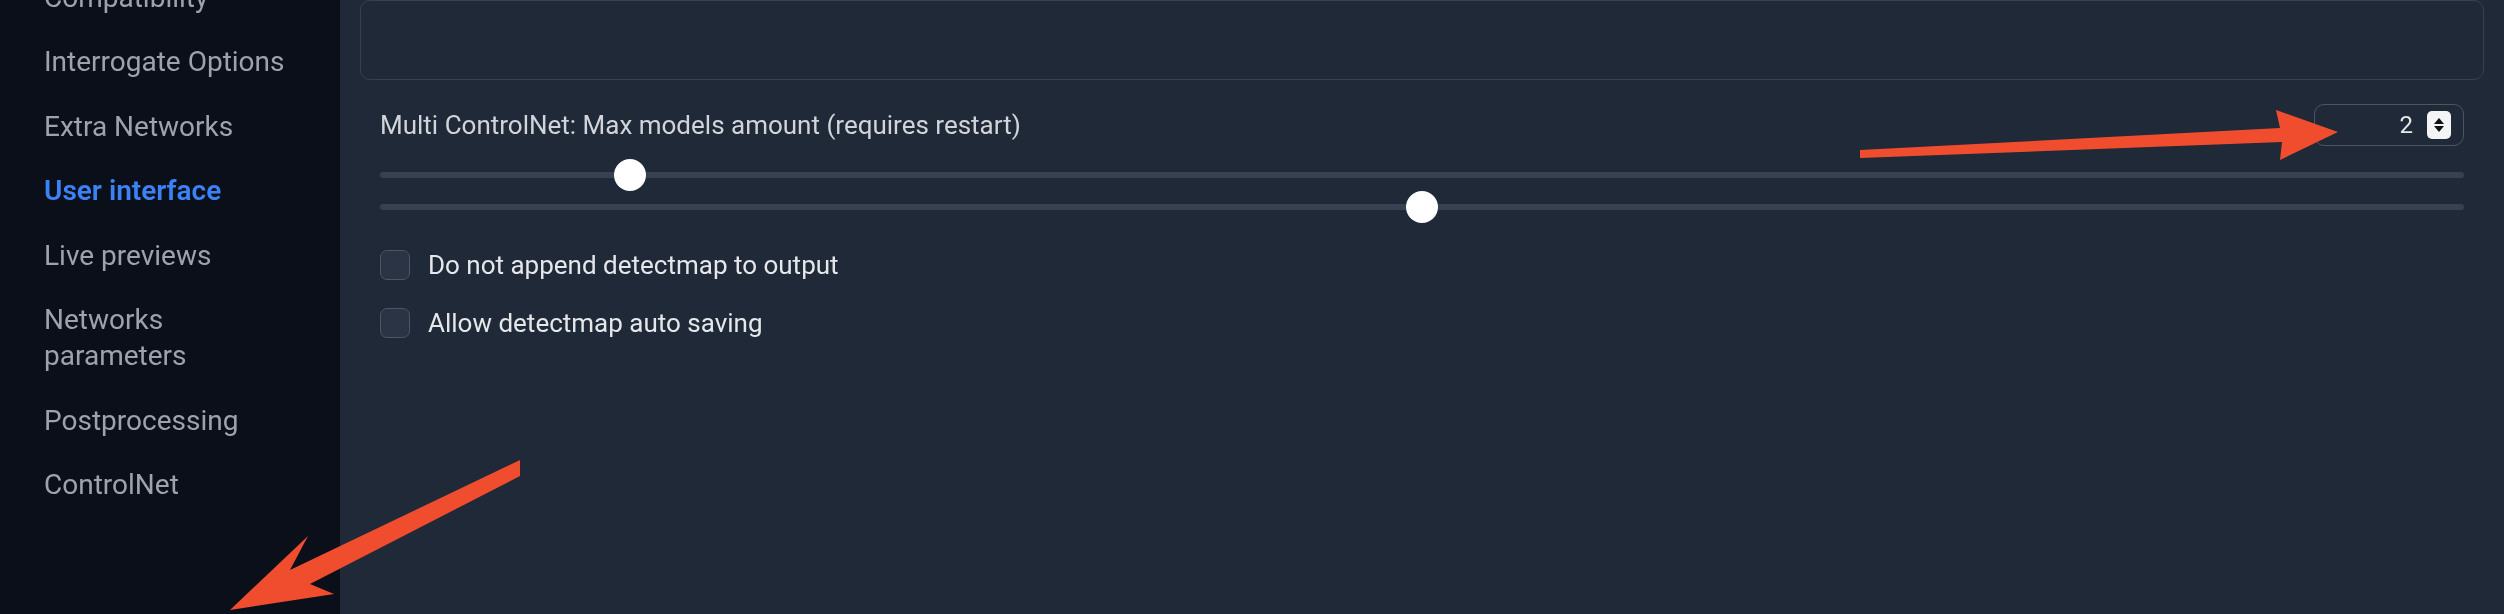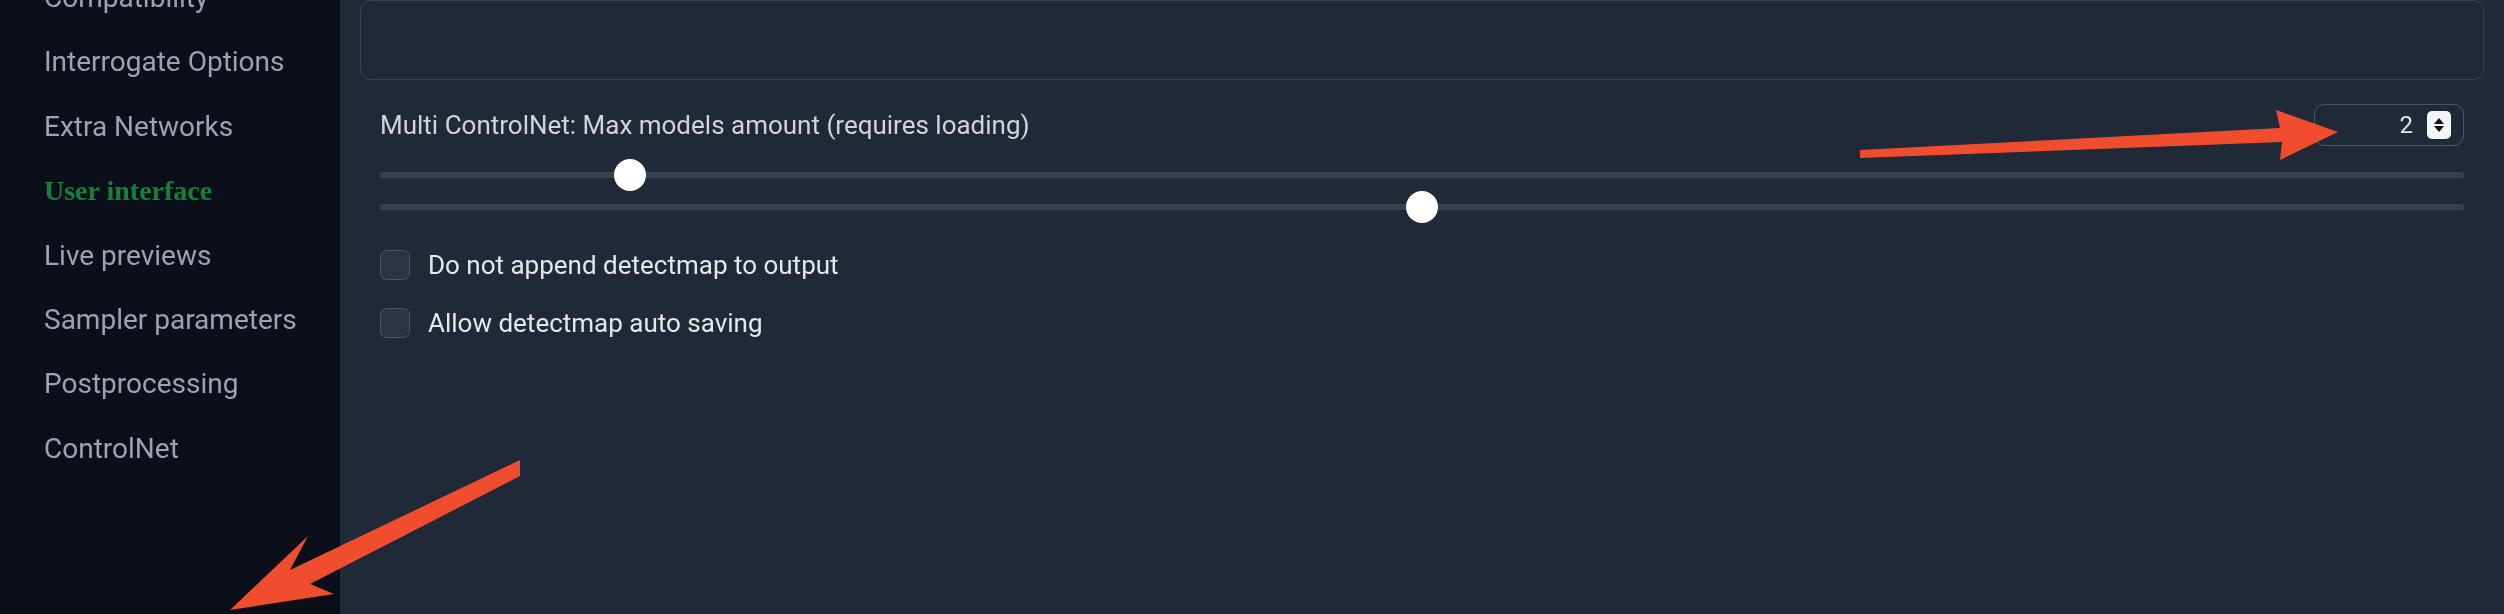--- a/index.html
+++ b/index.html
@@ -29,23 +29,22 @@
     line-height: 1.3;
     color: #9ca3af;
     padding: 14px 0;
     cursor: pointer;
     max-width: 260px;
   }
   .sidebar-item.cut-top {
     margin-top: -34px;
   }
   .sidebar-item.active {
-    color: #15803d;
+    color: #3b82f6;
     font-weight: 600;
-    font-family: Liberation Serif, serif;
   }
   .main {
     flex: 1;
     background: #1f2937;
     position: relative;
     padding: 0 20px;
   }
   .top-box {
     margin-top: 0;
     height: 80px;
@@ -138,30 +137,30 @@
 </head>
 <body>
 
 <div class="app">
   <nav class="sidebar">
     <div class="sidebar-item cut-top">Compatibility</div>
     <div class="sidebar-item">Interrogate Options</div>
     <div class="sidebar-item">Extra Networks</div>
     <div class="sidebar-item active">User interface</div>
     <div class="sidebar-item">Live previews</div>
-    <div class="sidebar-item">Sampler parameters</div>
+    <div class="sidebar-item">Networks parameters</div>
     <div class="sidebar-item">Postprocessing</div>
     <div class="sidebar-item">ControlNet</div>
   </nav>
 
   <main class="main">
     <div class="top-box"></div>
 
     <div class="setting-row">
-      <span class="setting-label">Multi ControlNet: Max models amount (requires loading)</span>
+      <span class="setting-label">Multi ControlNet: Max models amount (requires restart)</span>
       <div class="number-input">
         <span class="number-value">2</span>
         <span class="stepper">
           <svg width="12" height="8" viewBox="0 0 12 8">
               <polygon points="6,1 11,7 1,7" fill="#111"></polygon>
             </svg>
           <svg width="12" height="8" viewBox="0 0 12 8">
               <polygon points="1,1 11,1 6,7" fill="#111"></polygon>
             </svg>
         </span>

